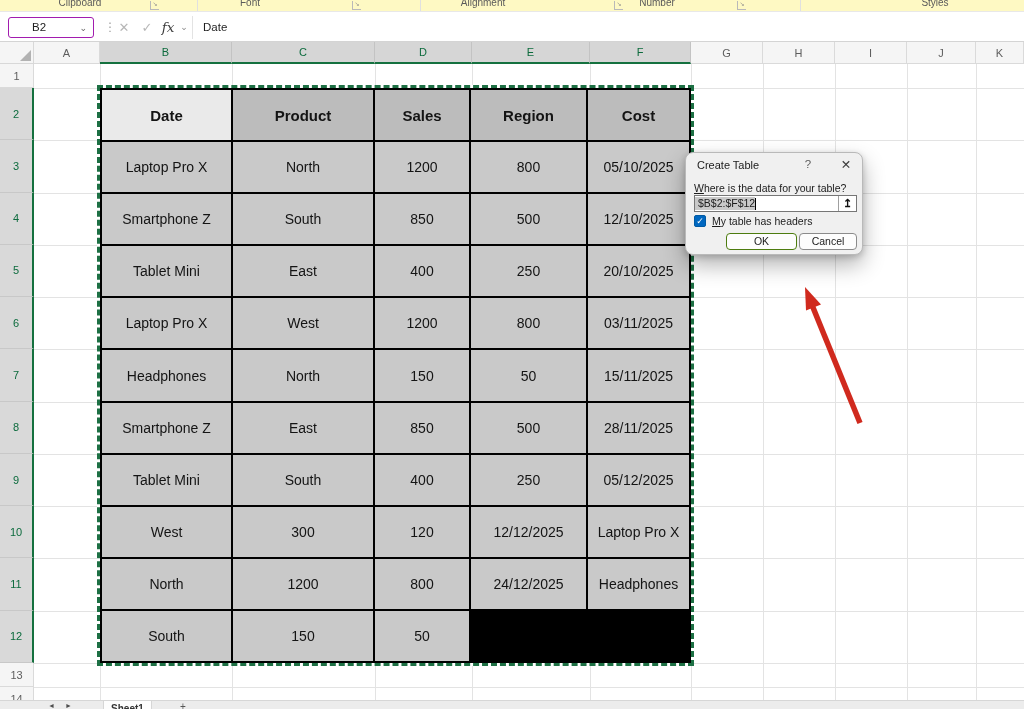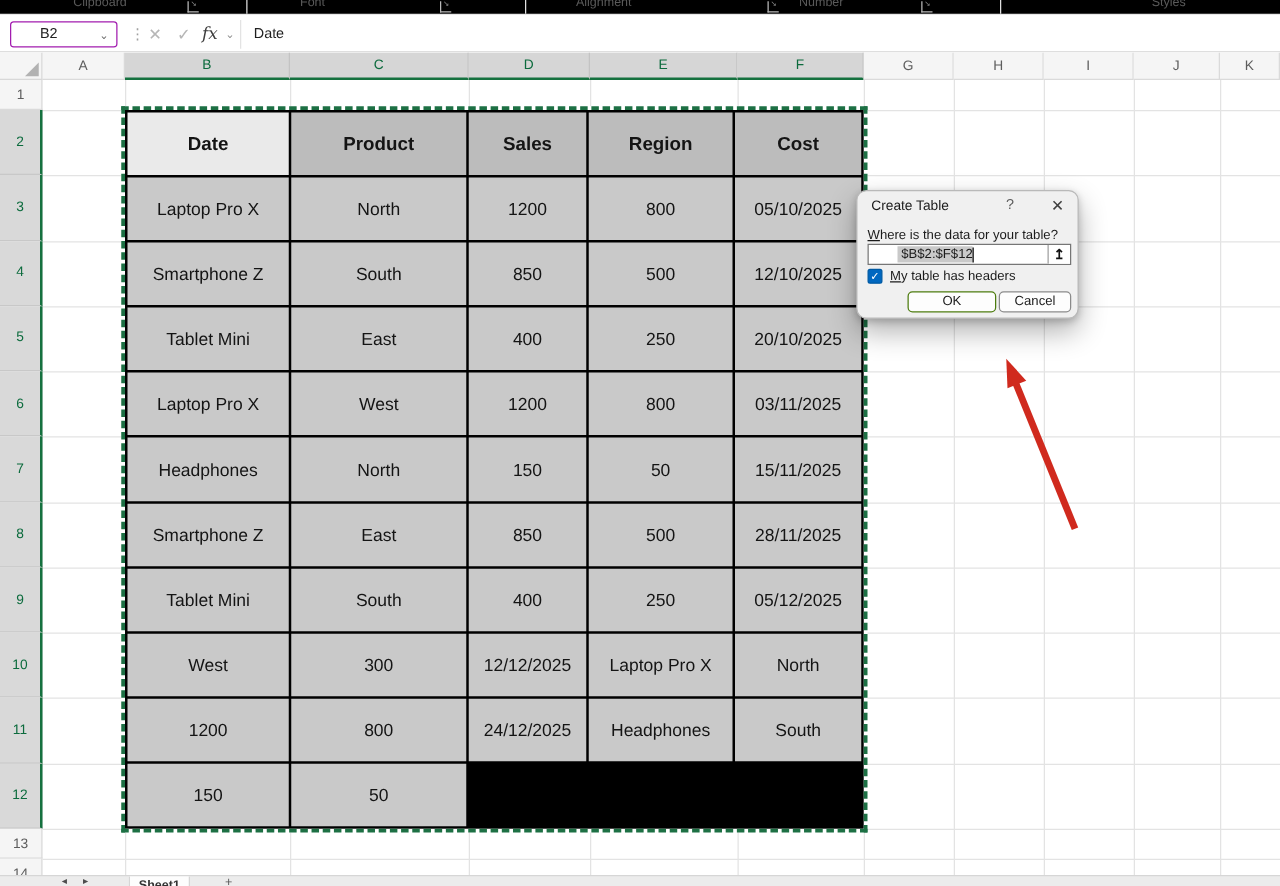--- a/index.html
+++ b/index.html
@@ -1,21 +1,21 @@
 <!DOCTYPE html>
 <html><head>
 <meta charset="utf-8">
 <style>
   * { box-sizing: border-box; margin: 0; padding: 0; }
   html,body { width:1024px; height:709px; }
   body { font-family: "Liberation Sans", sans-serif; background:#fff; overflow:hidden; }
   #page { position:relative; width:1024px; height:709px; overflow:hidden; background:#fff; }
 
   
-  #ribbon { position:absolute; left:0; top:0; width:1024px; height:12px; background:#000000; overflow:hidden; border-bottom:1px solid #e8e8e8;}
+  #ribbon { position:absolute; left:0; top:0; width:1024px; height:12px; background:#fef9c3; overflow:hidden; border-bottom:1px solid #e8e8e8;}
   .rgroup { position:absolute; top:-3px; transform:translateX(-50%); font-size:10px; color:#5a5a5a; white-space:nowrap;}
   .rdiv { position:absolute; top:0; width:1px; height:12px; background:#e0e0e0; }
   .rlaunch { position:absolute; top:1px; width:9px; height:9px; border:1px solid #b9b9b9; border-top:none; border-right:none; color:#8a8a8a; font-size:6px; line-height:7px; text-align:center;}
 
   
   #fbar { position:absolute; left:0; top:13px; width:1024px; height:29px; background:#fff; border-bottom:1px solid #d4d4d4; }
   #namebox { position:absolute; left:8px; top:4px; width:86px; height:21px; border:1px solid #a21caf; border-radius:3px; background:#fff; font-size:11.5px; color:#222; line-height:19px; padding-left:23px;}
   #namebox .chev { position:absolute; right:6px; top:0; color:#666; font-size:9px; line-height:20px;}
   .fdots { position:absolute; left:104px; top:4px; color:#a0a0a0; font-size:12px; line-height:21px; letter-spacing:0;}
   .fico { position:absolute; top:4px; height:21px; line-height:21px; text-align:center; width:20px; font-size:13px;}
@@ -44,21 +44,21 @@
   #ants-bg, #ants { position:absolute; left:97px; top:43px; width:597px; height:581px; pointer-events:none;}
   #ants-bg { border:3px solid #ffffff; z-index:4;}
   #ants { border:3px dashed #1d7044; z-index:5;}
 
   
   #dialog { position:absolute; left:685px; top:152px; width:178px; height:103px; background:#f0f0f0; border:1px solid #b9b9b9; border-radius:8px; box-shadow:0 10px 22px rgba(0,0,0,.30), 0 2px 6px rgba(0,0,0,.18); z-index:10; font-size:10.5px; color:#1b1b1b;}
   #dlg-title { position:absolute; left:11px; top:6px; font-size:11px; }
   #dlg-help { position:absolute; left:115px; top:5px; width:14px; text-align:center; color:#5c5c5c; font-size:11.5px;}
   #dlg-close { position:absolute; left:152px; top:4px; width:16px; text-align:center; color:#404040; font-size:12.5px;}
   #dlg-prompt { position:absolute; left:8px; top:29px; white-space:nowrap;}
-  #dlg-input { position:absolute; left:8px; top:42px; width:163px; height:17px; background:#fff; border:1px solid #767676; display:flex; align-items:center;padding-left:23px;}
+  #dlg-input { position:absolute; left:8px; top:42px; width:163px; height:17px; background:#fff; border:1px solid #767676; display:flex; align-items:center;}
   #dlg-range { padding-left:3px; background:#c9c9c9; line-height:13px;}
   #dlg-caret { width:1px; height:12px; background:#000; }
   #dlg-picker { position:absolute; right:0; top:0; width:18px; height:15px; border-left:1px solid #a0a0a0; display:flex; align-items:center; justify-content:center; font-weight:bold; font-size:11px; color:#111; background:#fff;}
   #dlg-checkrow { position:absolute; left:8px; top:62px; display:flex; align-items:center; gap:6px;}
   #dlg-checkbox { width:12px; height:12px; background:#0067c0; border:1px solid #005aa3; border-radius:2px; color:#fff; font-size:9px; line-height:11px; text-align:center;}
   .dlg-btn { position:absolute; top:80px; height:17px; border-radius:4px; background:#fdfdfd; text-align:center; line-height:15px; font-size:10.5px; color:#1b1b1b;}
   #dlg-ok { left:40px; width:71px; border:1px solid #4d7c0f; }
   #dlg-cancel { left:113px; width:58px; border:1px solid #8b8b8b; }
   u { text-decoration:underline; }
 
@@ -197,20 +197,21 @@
         <div class="tcell">850</div>
         <div class="tcell">500</div>
         <div class="tcell">28/11/2025</div>
         <div class="tcell">Tablet Mini</div>
         <div class="tcell">South</div>
         <div class="tcell">400</div>
         <div class="tcell">250</div>
         <div class="tcell">05/12/2025</div>
         <div class="tcell">West</div>
         <div class="tcell">300</div>
+        <div class="tcell">120</div>
         <div class="tcell">12/12/2025</div>
         <div class="tcell">Laptop Pro X</div>
         <div class="tcell">North</div>
         <div class="tcell">1200</div>
         <div class="tcell">800</div>
         <div class="tcell">24/12/2025</div>
         <div class="tcell">Headphones</div>
         <div class="tcell">South</div>
         <div class="tcell">150</div>
         <div class="tcell">50</div>

